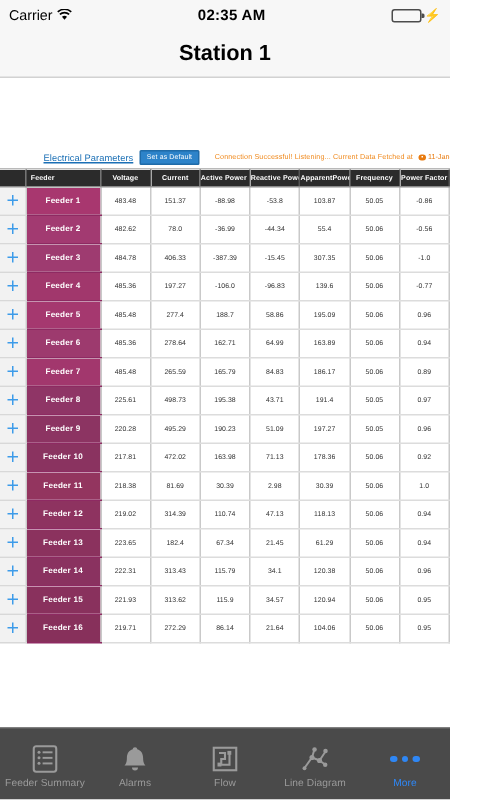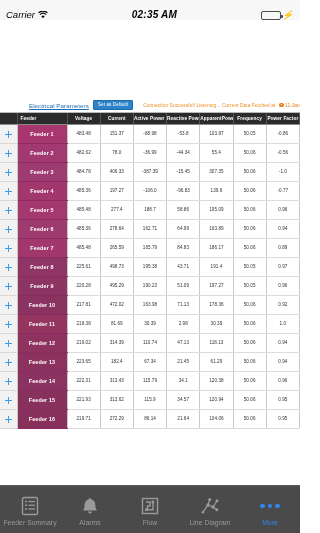--- a/index.html
+++ b/index.html
@@ -7,22 +7,22 @@
     width: 300px; height: 533px;
     font-family: "Liberation Sans", sans-serif;
     background: #ffffff;
     overflow: hidden;
   }
   #app { position: relative; width: 300px; height: 533px; background: #fff; }
 
   
   .statusbar {
     height: 20px; background: #f7f7f7;
-    display: flex; align-items: flex-end;
-    padding: 0 6px; font-size: 9.5px; color: #000; font-style: italic;
+    display: flex; align-items: center;
+    padding: 0 6px; font-size: 9.5px; color: #000;
   }
   .sb-left { display: flex; align-items: center; gap: 3px; flex: 0 0 auto; }
   .sb-center { flex: 1; text-align: center; font-weight: bold; font-size: 10px; letter-spacing: .2px; }
   .sb-right { flex: 0 0 auto; display: flex; align-items: center; gap: 2px; }
   .wifi { display: inline-block; width: 10px; height: 8px; position: relative; }
   .wifi svg { display:block; }
   .battery {
     width: 20px; height: 9px; border: 1px solid #4c4c4c; border-radius: 2px;
     position: relative; padding: 1px;
   }
@@ -154,20 +154,23 @@
     </div>
     <div class="sb-center">02:35 AM</div>
     <div class="sb-right">
       <span class="battery">
         <span class="battery-fill" style="width:65%"></span>
       </span>
       <span class="bolt">⚡</span>
     </div>
   </div>
 
+  <div class="navbar">
+    <div class="navbar-title">Station 1</div>
+  </div>
 
   <div class="content">
 
     <div class="toolbar">
       <span class="tb-link">Electrical Parameters</span>
       <span class="tb-btn">Set as Default</span>
       <span class="tb-status">Connection Successful! Listening... Current Data Fetched at</span>
       <span class="tb-clock-wrap">
         <span class="clock-dot"></span>
         <span class="tb-time">11-Jan-2017 10:35:20</span>

